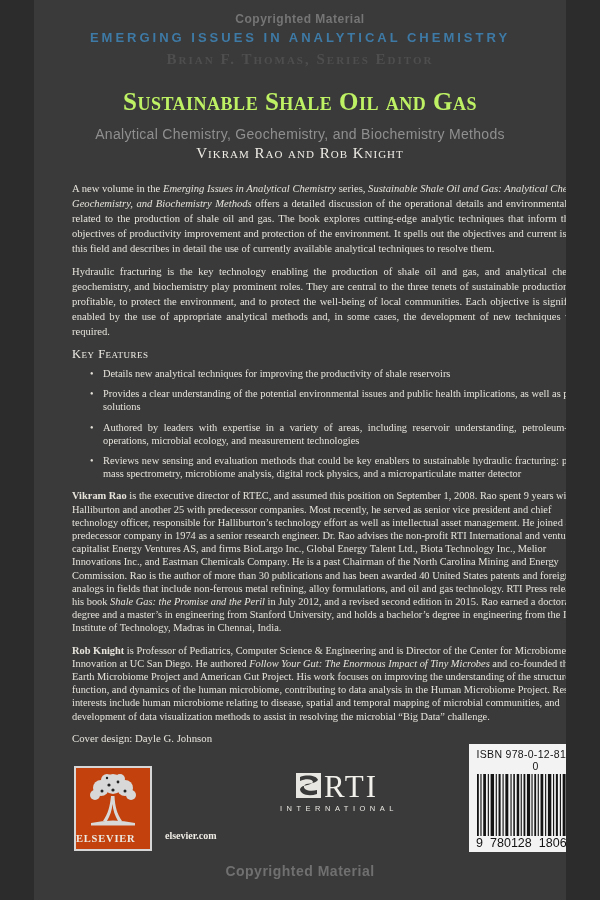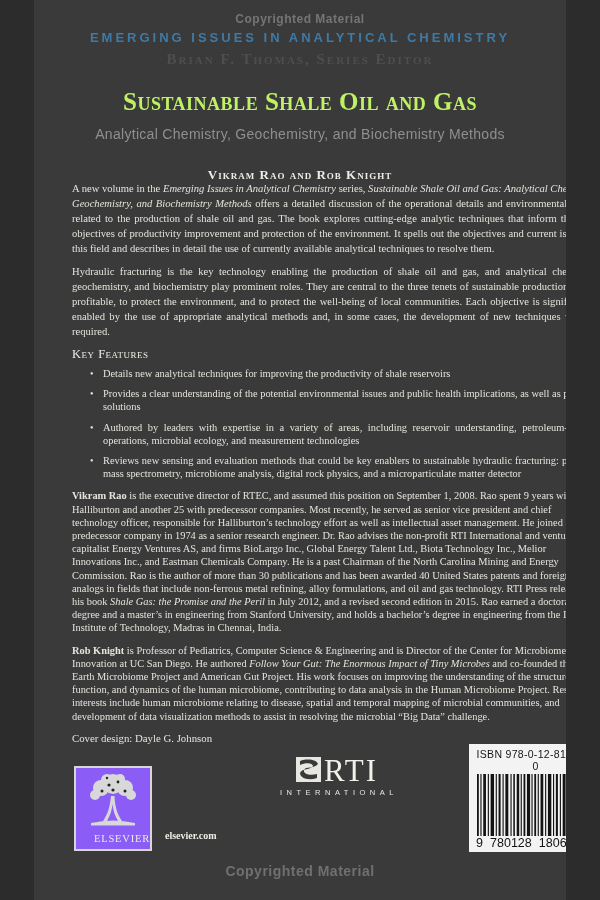--- a/index.html
+++ b/index.html
@@ -26,21 +26,21 @@
   }
   .book-title{
     top:88px;font-variant:small-caps;font-weight:700;font-size:25px;
     letter-spacing:.5px;color:#bef264;margin:0;
   }
   .subtitle{
     top:126px;font-family:"Liberation Sans",sans-serif;font-size:14px;
     color:#8f8f8f;letter-spacing:.3px;
   }
   .authors{
-    top:167px;font-variant:small-caps;font-weight:700;font-size:13px;
+    top:145px;font-variant:small-caps;font-weight:400;font-size:15px;
     letter-spacing:1px;color:#efece5;
   }
   .text-col{
     position:absolute;left:38px;top:181px;width:524px;
   }
   .para{
     margin:0 0 8px 0;font-size:10.6px;line-height:15px;text-align:justify;
     color:#e6e3db;
   }
   .bio{font-size:10.4px;line-height:13.2px;margin:0 0 9px 0;}
@@ -55,30 +55,30 @@
     position:relative;padding-left:13px;margin-bottom:7px;
     font-size:10.4px;line-height:13.2px;text-align:justify;
   }
   ul.kf-list li::before{
     content:"\2022";position:absolute;left:0;top:0;color:#e6e3db;font-size:10px;
   }
   .cover-design{margin:2px 0 0 0;font-size:10.8px;}
   
   .elsevier-box{
     left:40px;top:766px;width:78px;height:85px;box-sizing:border-box;
-    border:2px solid #d6d6d6;background:#8b5cf6;text-align:right;
+    border:2px solid #d6d6d6;background:#c2410c;text-align:left;font-weight:bold;
   }
   .elsevier-label{
     position:absolute;bottom:5px;left:0;width:100%;
     font-size:10.5px;letter-spacing:.8px;color:#eceae4;
   }
   .elsevier-url{
     left:131px;top:830px;font-weight:700;font-size:10px;color:#f0ede6;
   }
-  .rti-block{left:246px;top:756px;width:114px;text-align:center;}
+  .rti-block{left:246px;top:772px;width:114px;text-align:center;}
   .rti-row{display:flex;align-items:flex-start;justify-content:center;gap:2px;}
   .rti-name{
     font-size:31px;line-height:30px;color:#f2f0ea;letter-spacing:2px;font-weight:400;
   }
   .rti-sub{
     margin-top:2px;font-family:"Liberation Sans",sans-serif;font-size:7.5px;
     letter-spacing:4.5px;color:#e9e7e1;
   }
   .barcode-box{
     left:435px;top:744px;width:133px;height:108px;background:#f3f3f3;

